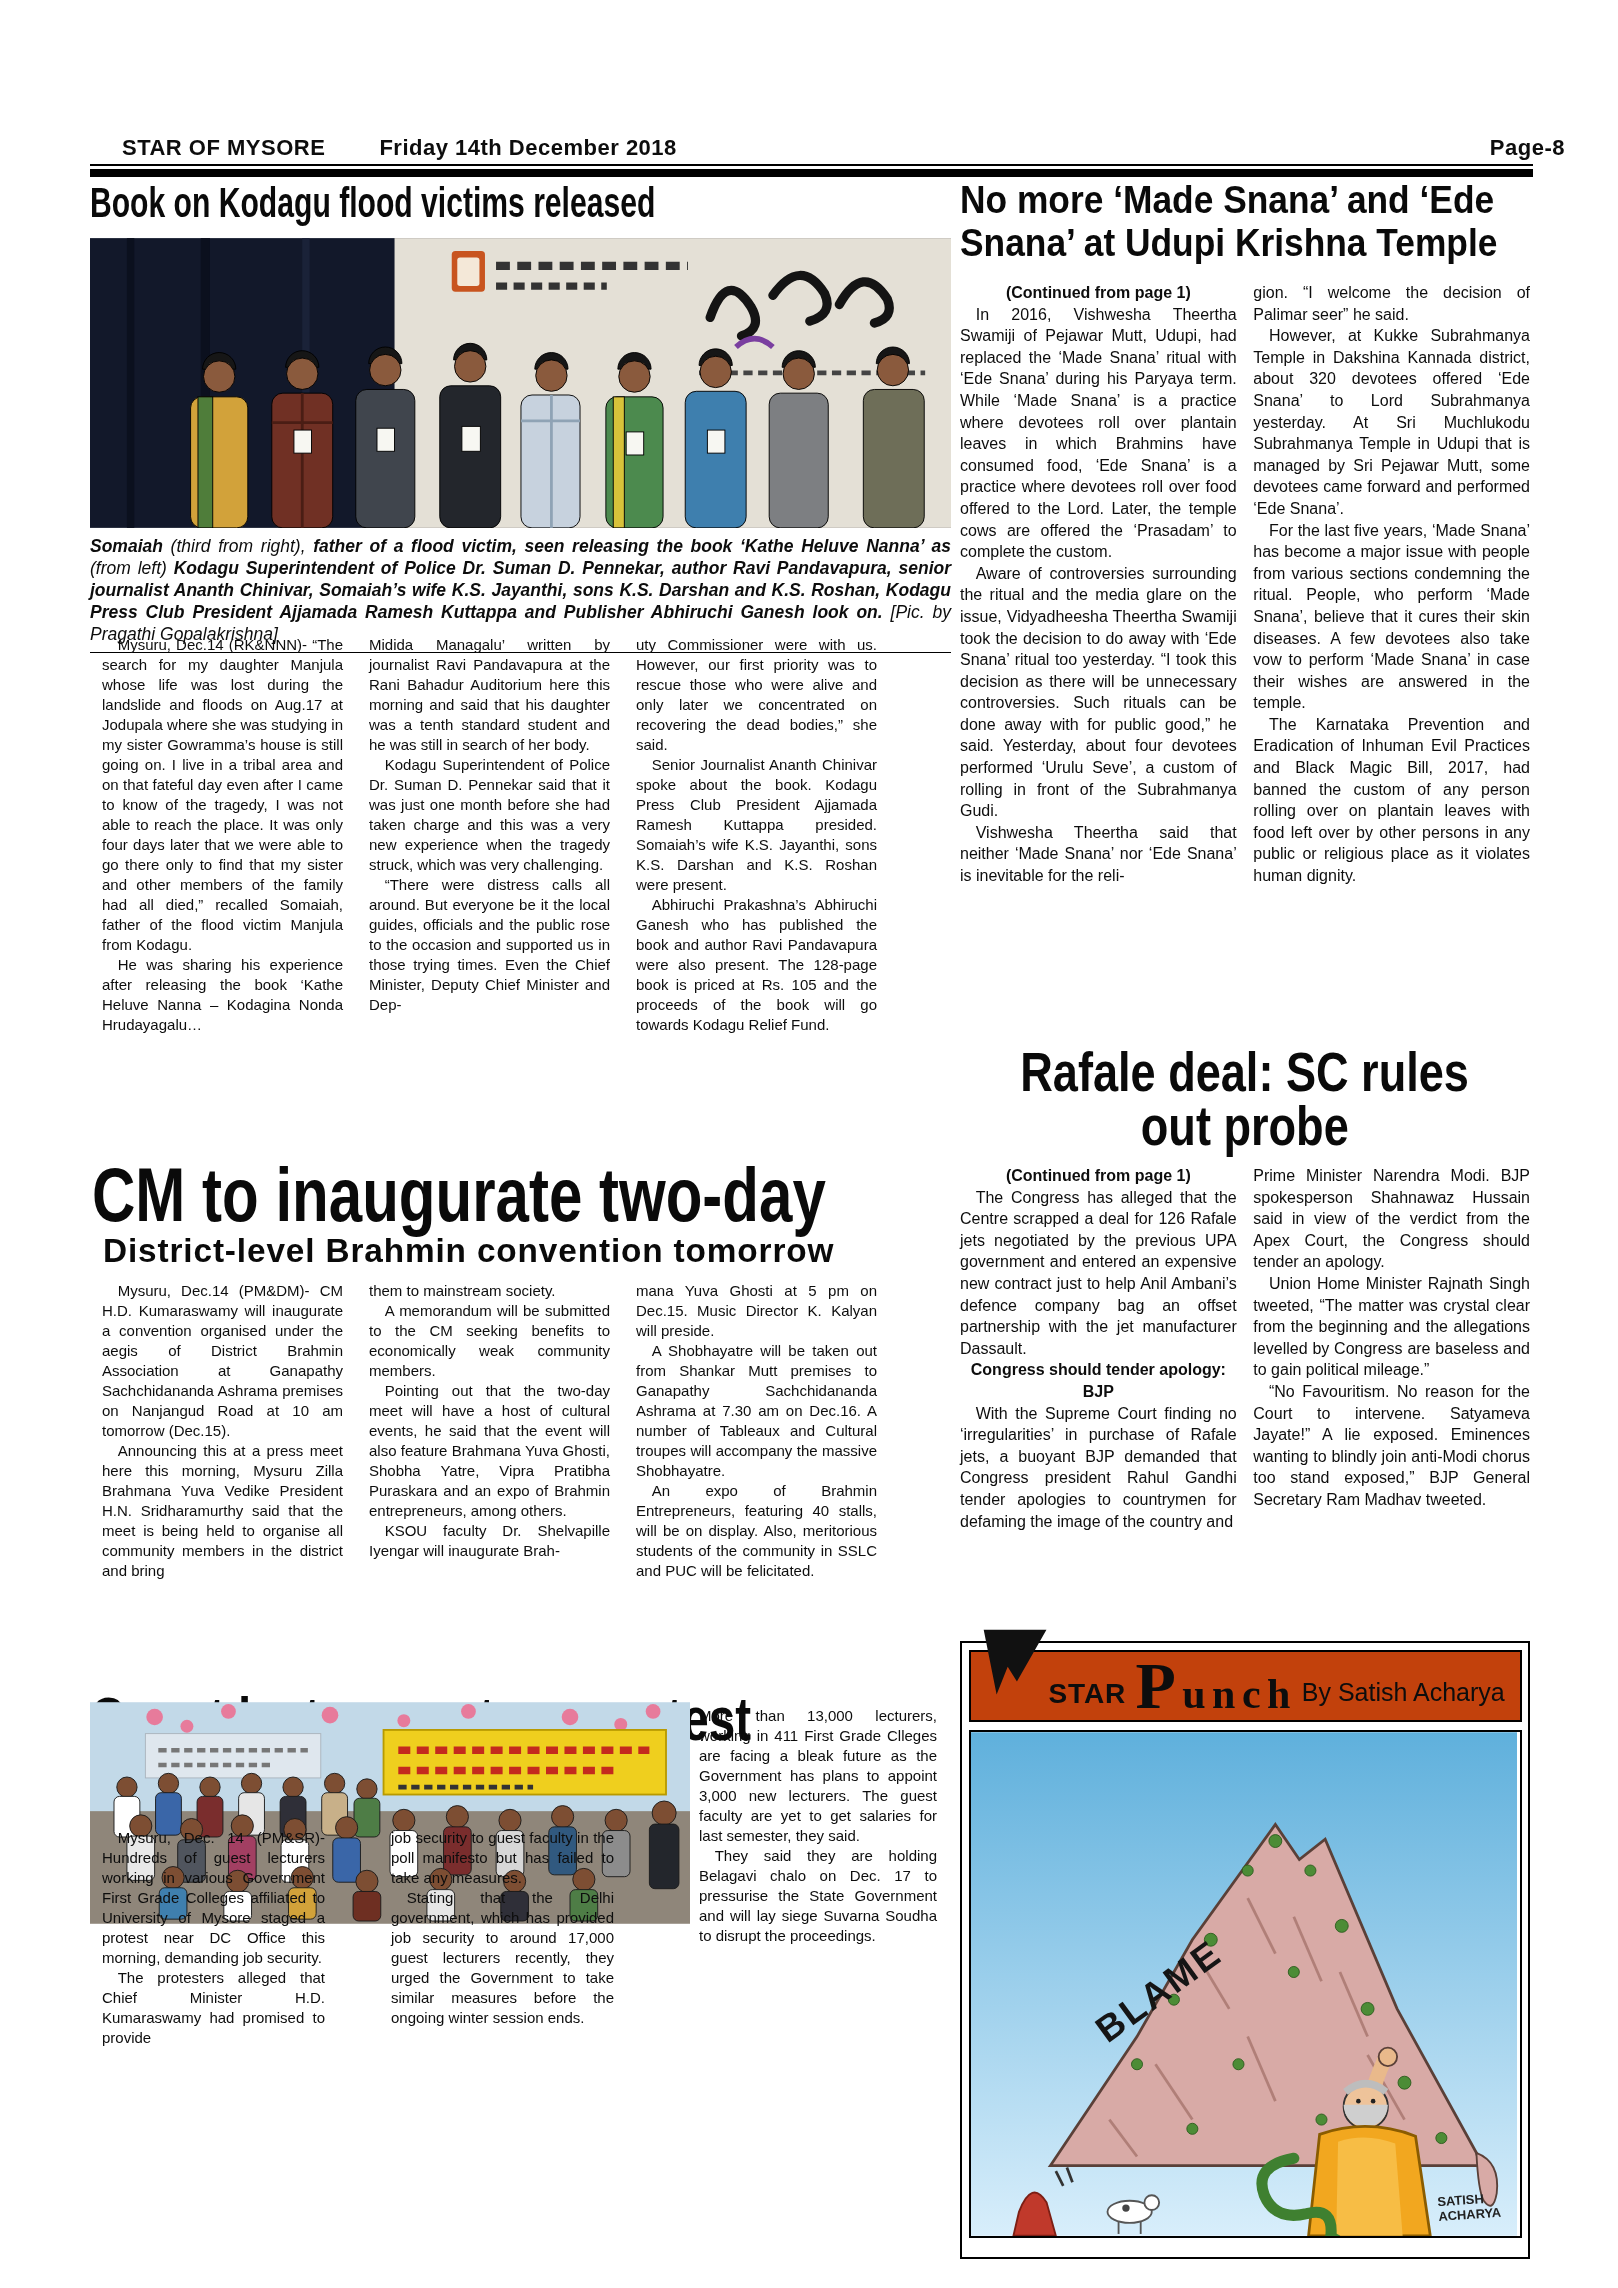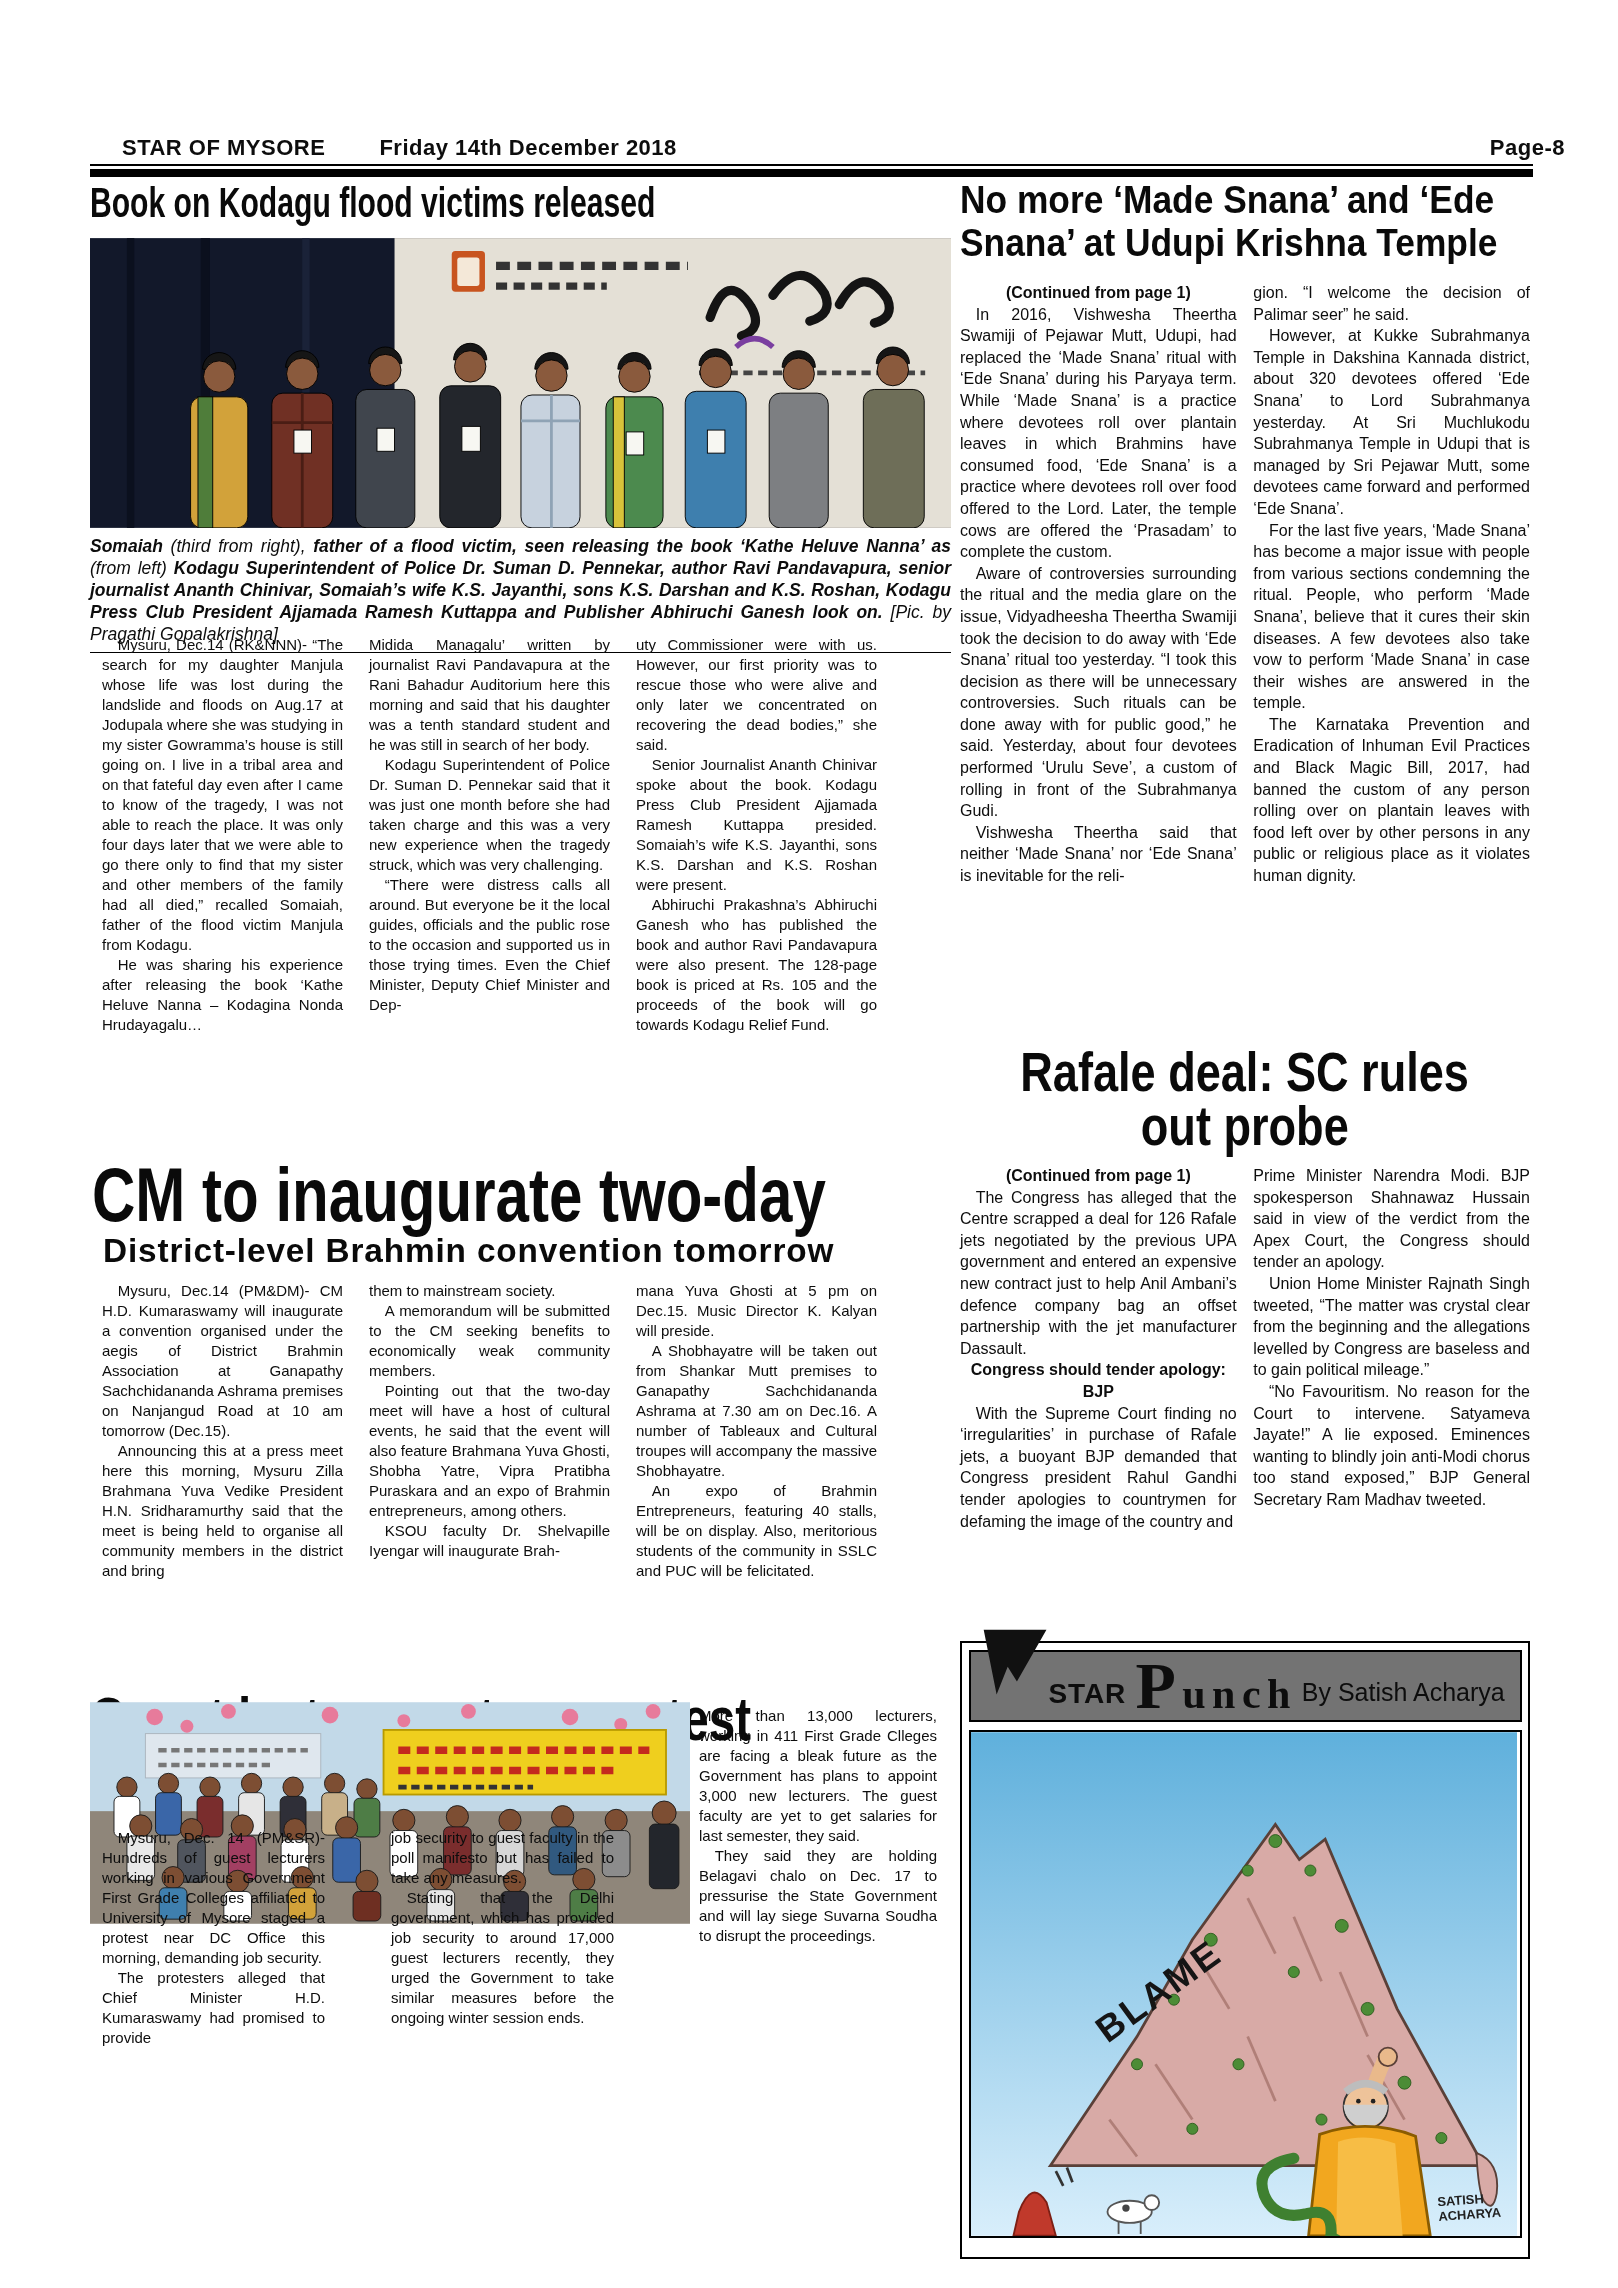--- a/index.html
+++ b/index.html
@@ -25,21 +25,21 @@
   .col p{margin:0;text-indent:15.7px;}
   .col p.noind{text-indent:0;}
   .col p.ctr-b{text-align:center;font-weight:bold;text-indent:0;}
   .body16{font-size:15px;line-height:20px;}
   .body17{font-size:16px;line-height:21.6px;}
   
   .caption{font-style:italic;font-weight:bold;font-size:17.5px;line-height:22px;text-align:justify;border-bottom:1.8px solid #000;padding-bottom:7.4px;}
   .caption .lite{font-weight:normal;}
   
   .sp-outer{border:2.8px solid #000;padding:6.5px;background:#fff;box-sizing:border-box;}
-  .sp-head{border:2.8px solid #000;height:68px;display:flex;align-items:center;padding:0 14.8px 0 78px;position:relative;background:#737373;}
+  .sp-head{border:2.8px solid #000;height:68px;display:flex;align-items:center;padding:0 14.8px 0 78px;position:relative;background:#c2410c;}
   .sp-pennant{position:absolute;left:9.2px;top:-26px;}
   .sp-star{font-weight:bold;font-size:28px;letter-spacing:0.9px;margin-right:9.2px;margin-top:16.6px;}
   .punch{display:inline-block;font-family:"Liberation Serif",serif;font-weight:bold;font-size:42px;letter-spacing:6.5px;line-height:1;}
   .punch::first-letter{font-size:66px;}
   .sp-by{margin-left:auto;font-size:25px;margin-top:13px;}
   .sp-panel{border:2.8px solid #000;margin-top:8.3px;line-height:0;}
   svg{display:block;}
 </style>
 </head>
 <body>

